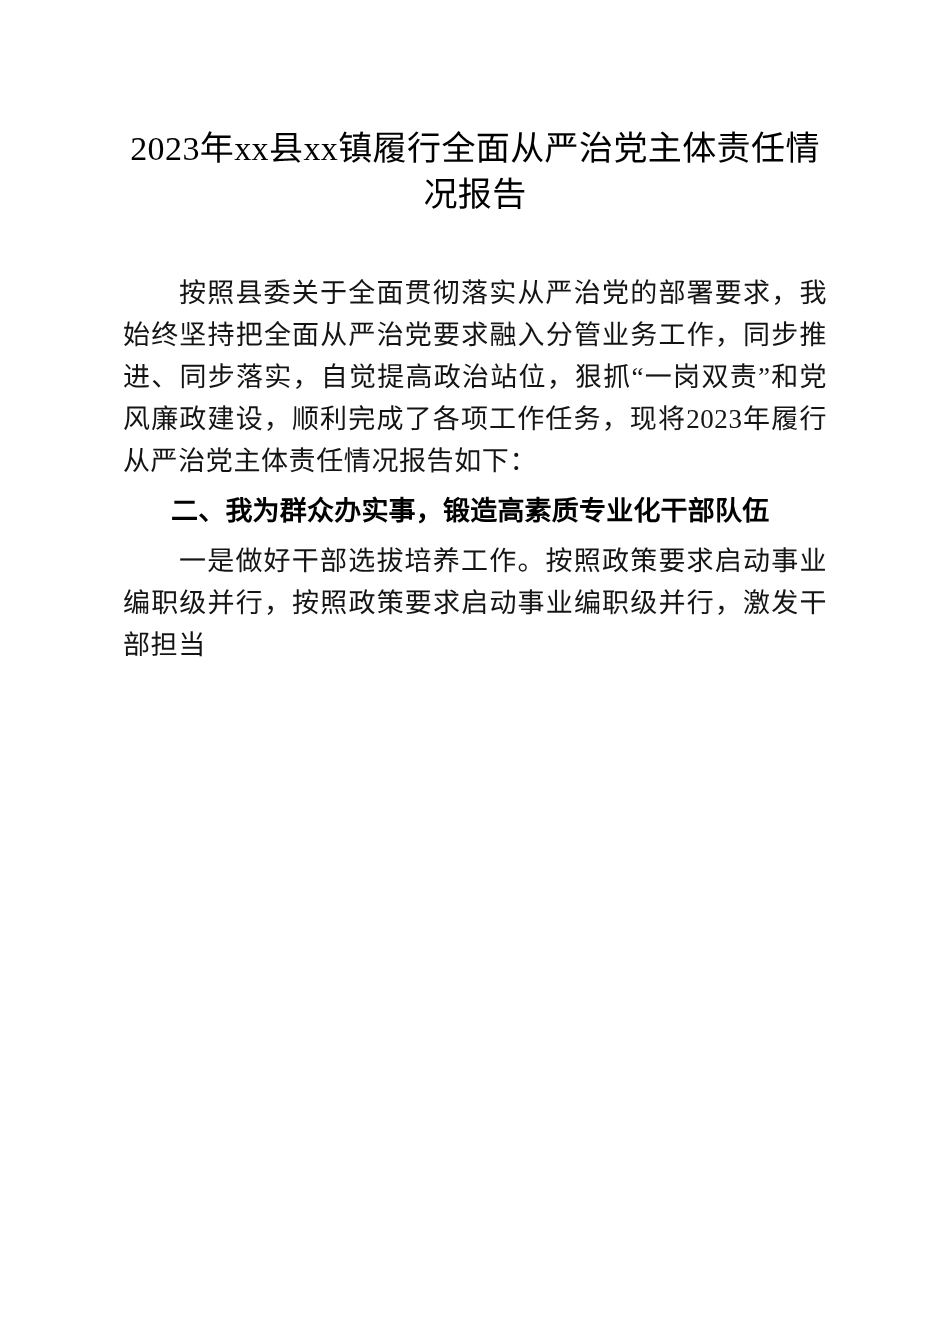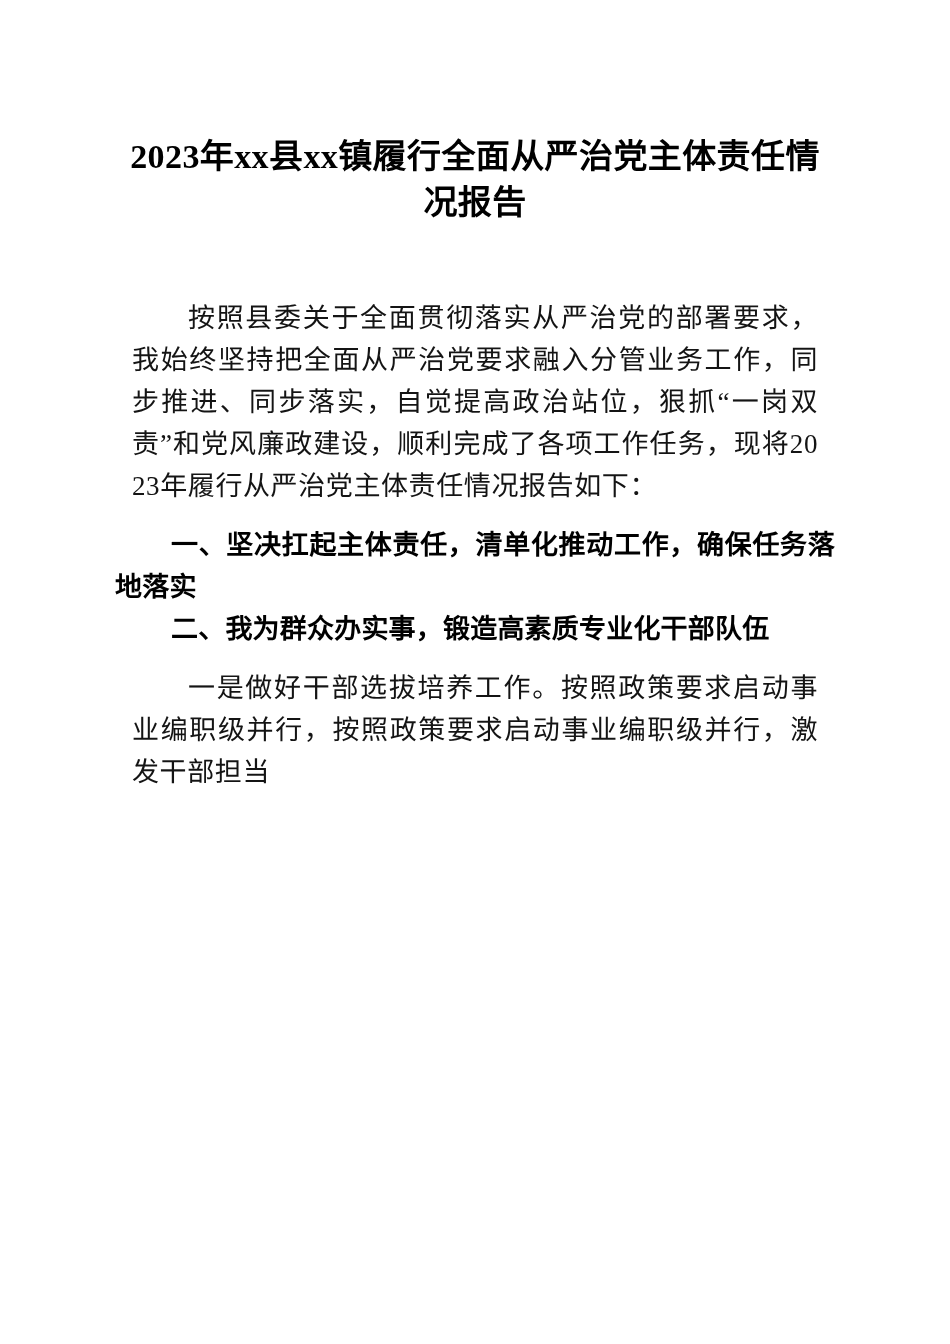--- a/index.html
+++ b/index.html
@@ -22,26 +22,26 @@
   .content {
     position: absolute;
     left: 115px;
     top: 0;
     width: 720px;
   }
 
   
   .doc-title {
     font-family: "Liberation Serif", "DejaVu Serif", serif;
-    font-weight: bold;
+    font-weight: normal;
     font-size: 34px;
     line-height: 46px;
     color: #000000;
     text-align: center;
-    margin: 8px;
+    margin: 0;
     padding-top: 126px;
     letter-spacing: 0.4px;
     word-break: break-all;
   }
 
   
   .section-heading {
     font-family: "Liberation Sans", "DejaVu Sans", sans-serif;
     font-weight: bold;
     font-size: 27px;
@@ -57,41 +57,40 @@
 
   
   .body-para {
     font-family: "Liberation Serif", "DejaVu Serif", serif;
     font-size: 27px;
     line-height: 42px;
     color: #141414;
     text-align: justify;
     text-align-last: left;
     text-indent: 56px;
-    margin: 17px;
+    margin: 8px;
     word-break: break-all;
     letter-spacing: 0.6px;
   }
 
   
   .gap-title-body { height: 46px; }
 </style>
 </head>
 <body style="background: rgb(255, 255, 255);">
 
 <div class="page">
   <div class="content">
 
     <h1 class="doc-title">2023年xx县xx镇履行全面从严治党主体责任情况报告</h1>
 
     <div class="gap-title-body"></div>
 
     <p class="body-para">按照县委关于全面贯彻落实从严治党的部署要求，我始终坚持把全面从严治党要求融入分管业务工作，同步推进、同步落实，自觉提高政治站位，狠抓“一岗双责”和党风廉政建设，顺利完成了各项工作任务，现将2023年履行从严治党主体责任情况报告如下：</p>
 
-    <h2 class="section-heading">一、坚决扛起主体责任，清单化推动工作，确保任务落地落实</h2>
 
 
     <h2 class="section-heading">二、我为群众办实事，锻造高素质专业化干部队伍</h2>
 
     <p class="body-para">一是做好干部选拔培养工作。按照政策要求启动事业编职级并行，按照政策要求启动事业编职级并行，激发干部担当</p>
 
   </div>
 </div>
 
 </body></html>

